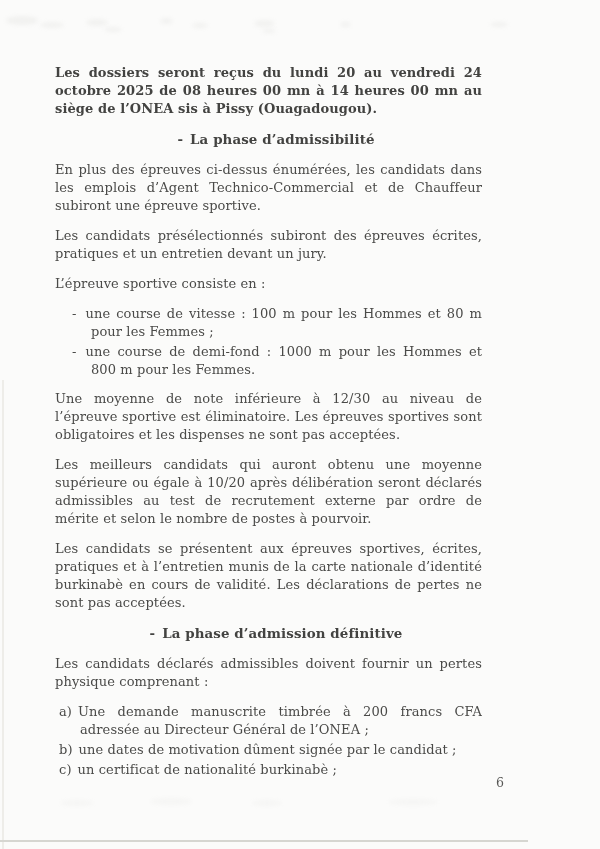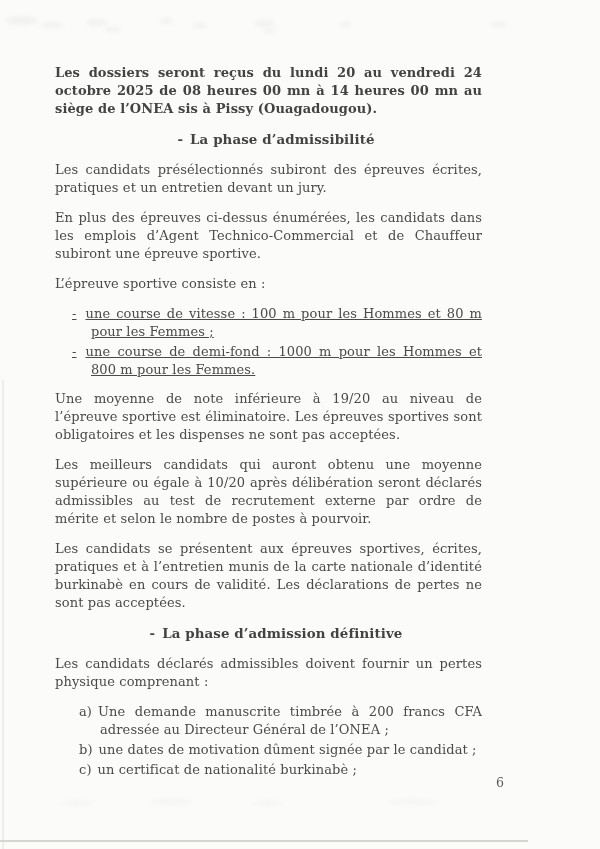--- a/index.html
+++ b/index.html
@@ -30,32 +30,32 @@
   }
   .section-heading {
     font-weight: bold;
     color: #434341;
     margin: 5px 0 13px 15px;
     text-align: center;
     font-size: 13.4px;
   }
   .section-heading .dash { margin-right: 7px; }
 
-  .sport-list { margin: 0 0 11px 0; text-decoration: underline; }
+  .sport-list { margin: 0 0 11px 0; }
   .sport-item {
     margin-left: 17px;
     padding-left: 19px;
     text-indent: -19px;
     margin-bottom: 2px;
   }
   .sport-item .dash { margin-right: 9px; }
 
   .dossier-list { margin: 0; }
   .dossier-item {
-    margin-left: 24px;
+    margin-left: 4px;
     padding-left: 21px;
     text-indent: -21px;
     margin-bottom: 2px;
   }
   .dossier-item .marker { margin-right: 6px; }
 
   .page-number {
     position: absolute;
     top: 774px;
     right: 24px;
@@ -111,36 +111,36 @@
   <div class="smudge light" style="left:252px;top:800px; width:30px; height:6px;"></div>
   <div class="smudge light" style="left:388px;top:799px; width:50px; height:6px;"></div>
   <div class="smudge light" style="left:548px;top:800px; width:28px; height:6px;"></div>
 
   <p class="bold-par">Les dossiers seront reçus du lundi 20 au vendredi 24 octobre 2025 de 08 heures 00 mn à 14 heures 00 mn au siège de l’ONEA sis à Pissy (Ouagadougou).</p>
 
   <div class="section-heading">
     <span class="dash">-</span><span>La phase d’admissibilité</span>
   </div>
 
+  <p>En plus des épreuves ci-dessus énumérées, les candidats dans les emplois d’Agent Technico-Commercial et de Chauffeur subiront une épreuve sportive.</p>
+
   <p>Les candidats présélectionnés subiront des épreuves écrites, pratiques et un entretien devant un jury.</p>
-
-  <p>En plus des épreuves ci-dessus énumérées, les candidats dans les emplois d’Agent Technico-Commercial et de Chauffeur subiront une épreuve sportive.</p>
 
   <p>L’épreuve sportive consiste en :</p>
 
   <div class="sport-list">
     <div class="sport-item">
       <span class="dash">-</span><span>une course de vitesse : 100 m pour les Hommes et 80 m pour les Femmes ;</span>
     </div>
     <div class="sport-item">
       <span class="dash">-</span><span>une course de demi-fond : 1000 m pour les Hommes et 800 m pour les Femmes.</span>
     </div>
   </div>
 
-  <p>Une moyenne de note inférieure à 19/20 au niveau de l’épreuve sportive est éliminatoire. Les épreuves sportives sont obligatoires et les dispenses ne sont pas acceptées.</p>
+  <p>Une moyenne de note inférieure à 12/30 au niveau de l’épreuve sportive est éliminatoire. Les épreuves sportives sont obligatoires et les dispenses ne sont pas acceptées.</p>
 
 
   <p>Les meilleurs candidats qui auront obtenu une moyenne supérieure ou égale à 10/20 après délibération seront déclarés admissibles au test de recrutement externe par ordre de mérite et selon le nombre de postes à pourvoir.</p>
 
   <p>Les candidats se présentent aux épreuves sportives, écrites, pratiques et à l’entretien munis de la carte nationale d’identité burkinabè en cours de validité. Les déclarations de pertes ne sont pas acceptées.</p>
 
 
   <div class="section-heading">
     <span class="dash">-</span><span>La phase d’admission définitive</span>
   </div>

